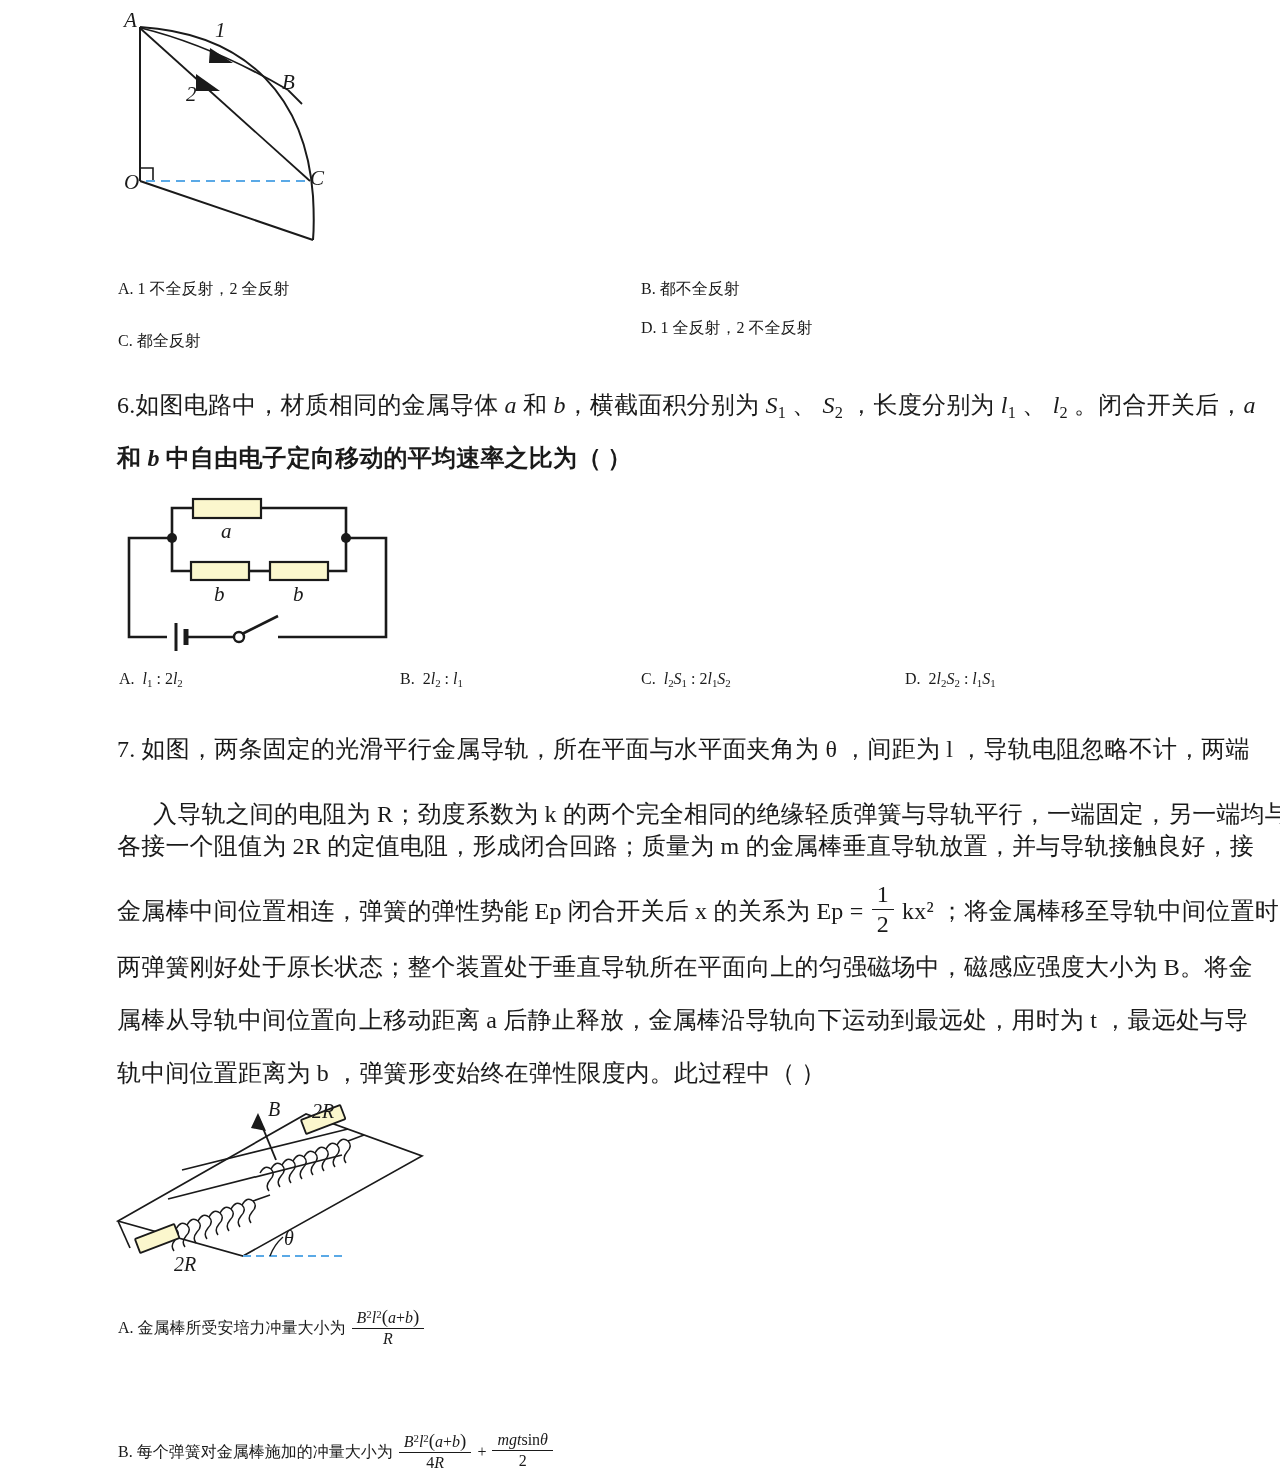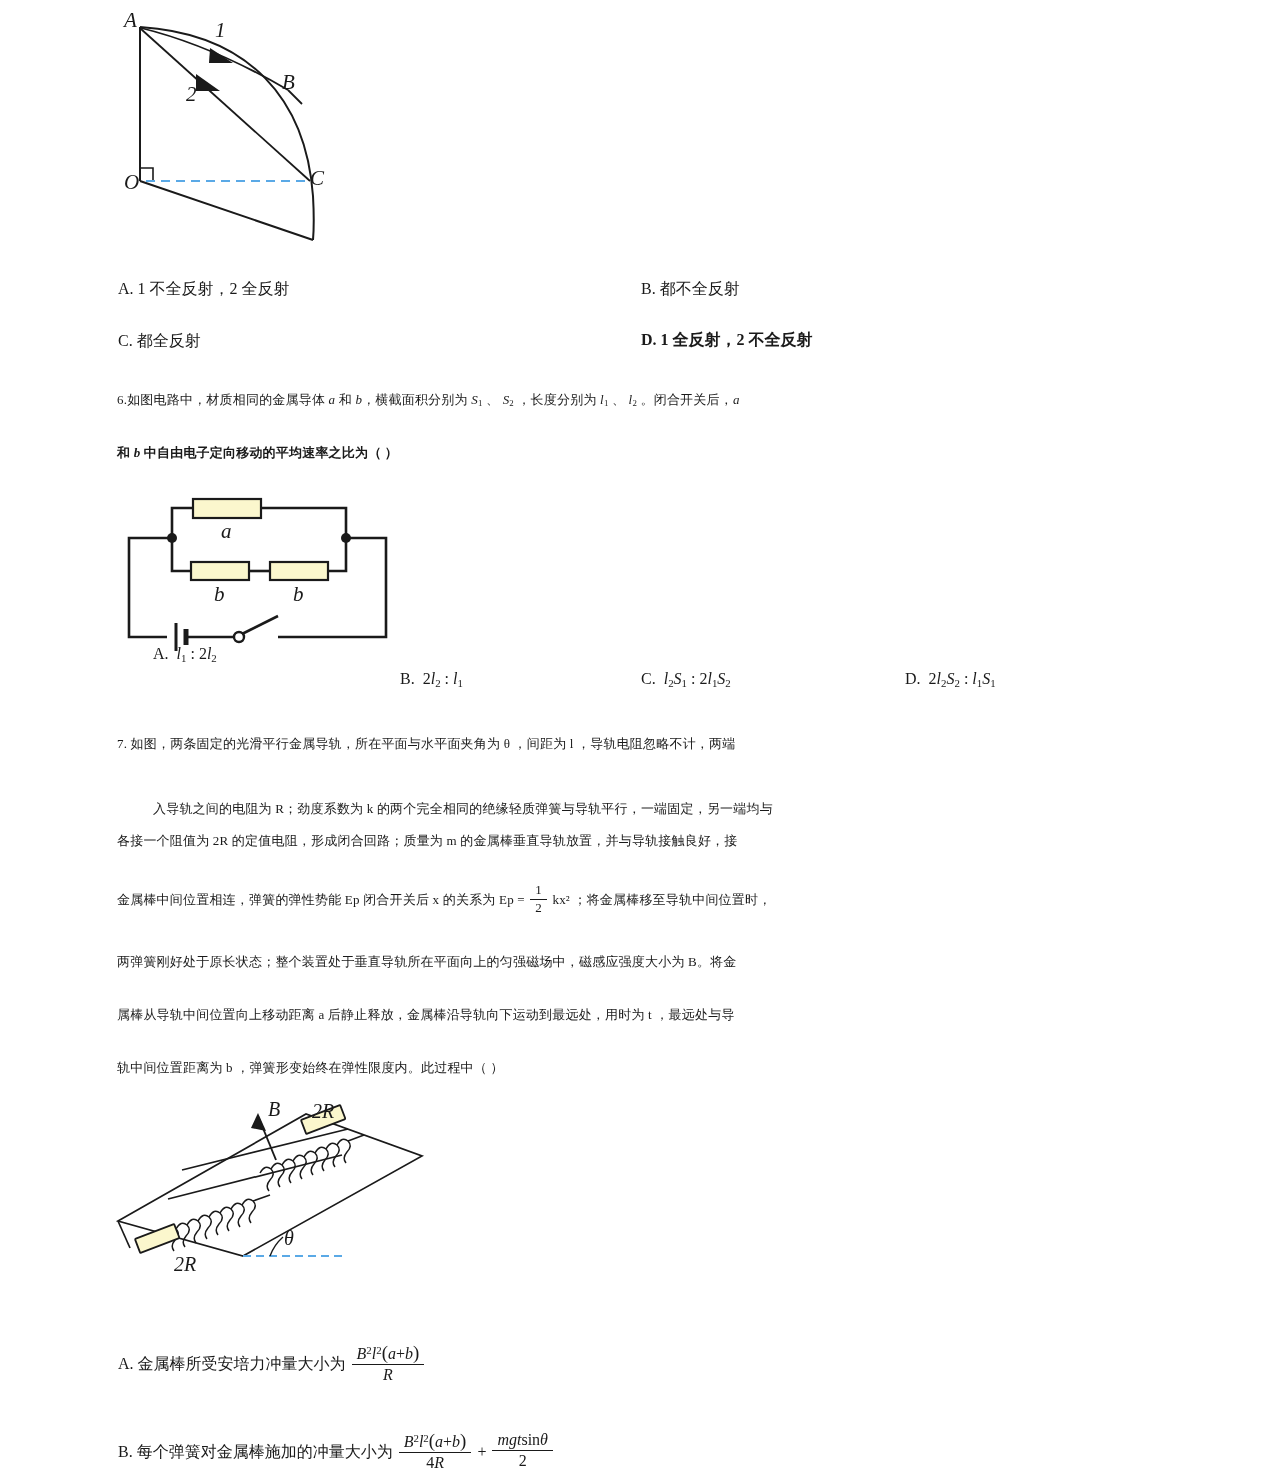--- a/index.html
+++ b/index.html
@@ -17,21 +17,21 @@
   }
   .page {
     position: relative;
     width: 1280px;
     height: 1483px;
   }
 
   
   .qtext {
     position: absolute;
-    font-size: 13px;
+    font-size: 24px;
     line-height: 1.0;
     letter-spacing: 0.2px;
     white-space: nowrap;
   }
   .opt {
     position: absolute;
     font-size: 16px;
     white-space: nowrap;
   }
   i.v, .v {
@@ -111,21 +111,21 @@
     <div style="position:absolute; left:14px; top:170px; font-size:21px;" class="v">O</div>
     <div style="position:absolute; left:172px; top:70px; font-size:21px;" class="v">B</div>
     <div style="position:absolute; left:200px; top:166px; font-size:21px;" class="v">C</div>
     <div style="position:absolute; left:105px; top:18px; font-size:21px;" class="v">1</div>
     <div style="position:absolute; left:76px; top:82px; font-size:21px;" class="v">2</div>
   </div>
 
   <div class="opt" style="left:118px; top:279px;">A. 1 不全反射，2 全反射</div>
   <div class="opt" style="left:641px; top:279px;">B. 都不全反射</div>
   <div class="opt" style="left:118px; top:331px;">C. 都全反射</div>
-  <div class="opt" style="left:641px; top:330px;font-weight:bold;">D. 1 全反射，2 不全反射</div>
+  <div class="opt" style="left:641px; top:318px;">D. 1 全反射，2 不全反射</div>
 
   <div class="qtext" style="left:117px; top:393px;">
     <span>6.</span><span>如图电路中，材质相同的金属导体 </span><i class="v">a</i><span> 和 </span><i class="v">b</i><span>，横截面积分别为 </span><i class="v">S</i><span class="subn">1</span><span> 、 </span><i class="v">S</i><span class="subn">2</span><span> ，长度分别为 </span><i class="v">l</i><span class="subn">1</span><span> 、 </span><i class="v">l</i><span class="subn">2</span><span> 。闭合开关后，</span><i class="v">a</i>
   </div>
 
   <div class="qtext" style="left:117px; top:446px;font-weight:bold;">
     <span>和 </span><i class="v">b</i><span> 中自由电子定向移动的平均速率之比为（      ）</span>
   </div>
 
   <div class="figure" style="left:118px; top:495px; width:310px; height:160px;">
@@ -156,21 +156,21 @@
 
       <path d="M131,76 L152,76" stroke="#1a1a1a" stroke-width="2.6" fill="none"></path>
 
       <rect x="152" y="67" width="58" height="18" fill="#fbf7cd" stroke="#1a1a1a" stroke-width="2.2"></rect>
     </svg>
     <div style="position:absolute; left:103px; top:24px; font-size:21px;" class="v">a</div>
     <div style="position:absolute; left:96px; top:87px; font-size:21px;" class="v">b</div>
     <div style="position:absolute; left:175px; top:87px; font-size:21px;" class="v">b</div>
   </div>
 
-  <div class="opt" style="left:119px; top:645px;margin-left:34px;">
+  <div class="opt" style="left:119px; top:670px;">
     <span>A.</span>
     &nbsp;<i class="v">l</i><span class="subn">1</span> : 2<i class="v">l</i><span class="subn">2</span>
   </div>
   <div class="opt" style="left:400px; top:670px;">
     <span>B.</span>
     &nbsp;2<i class="v">l</i><span class="subn">2</span> : <i class="v">l</i><span class="subn">1</span>
   </div>
   <div class="opt" style="left:641px; top:670px;">
     <span>C.</span>
     &nbsp;<i class="v">l</i><span class="subn">2</span><i class="v">S</i><span class="subn">1</span> :
@@ -249,21 +249,21 @@
 
       <line x1="133" y1="158" x2="232" y2="158" stroke="#5aa9e6" stroke-width="2.2" stroke-dasharray="8,5"></line>
       <path d="M160,158 q4,-11 13,-19" stroke="#1a1a1a" stroke-width="1.4" fill="none"></path>
     </svg>
     <div style="position:absolute; left:158px; top:0px; font-size:20px;" class="v">B</div>
     <div style="position:absolute; left:202px; top:2px; font-size:20px;" class="v">2R</div>
     <div style="position:absolute; left:64px; top:155px; font-size:20px;" class="v">2R</div>
     <div style="position:absolute; left:174px; top:129px; font-size:20px;" class="v">θ</div>
   </div>
 
-  <div class="opt" style="left:118px; top:1344px;">
+  <div class="opt" style="left:118px; top:1308px;">
     <span>A.</span>
     <span>金属棒所受安培力冲量大小为</span>
     <span class="frac">
       <span class="num"><i class="v">B</i><span class="supn">2</span><i class="v">l</i><span class="supn">2</span><span class="bigparen">(</span><i class="v">a</i>+<i class="v">b</i><span class="bigparen">)</span></span>
       <span class="den"><i class="v">R</i></span>
     </span>
   </div>
 
   <div class="opt" style="left:118px; top:1432px;">
     <span>B.</span>

